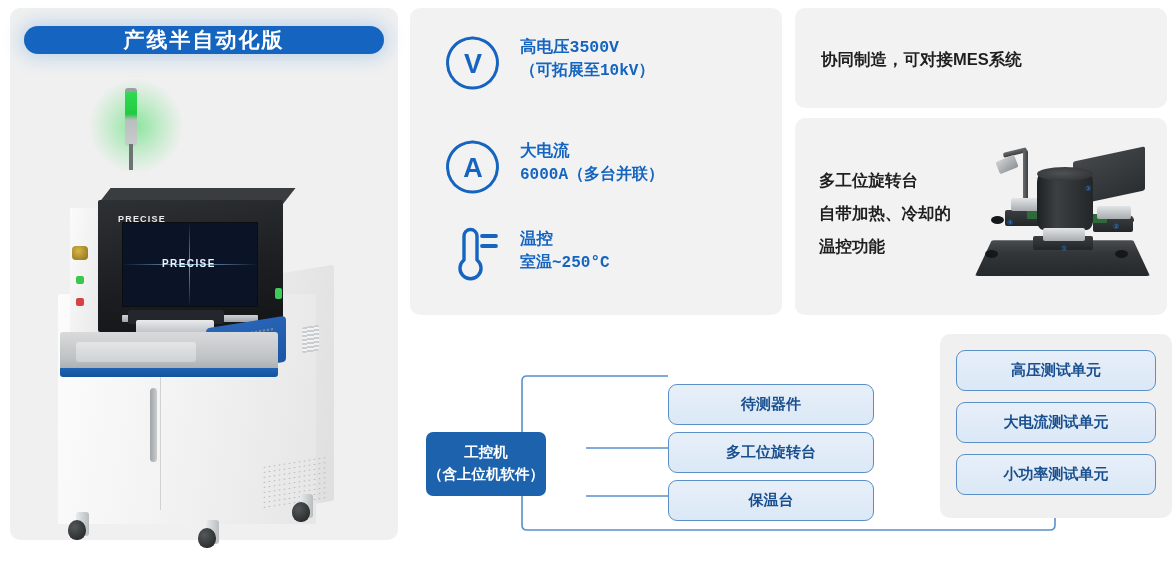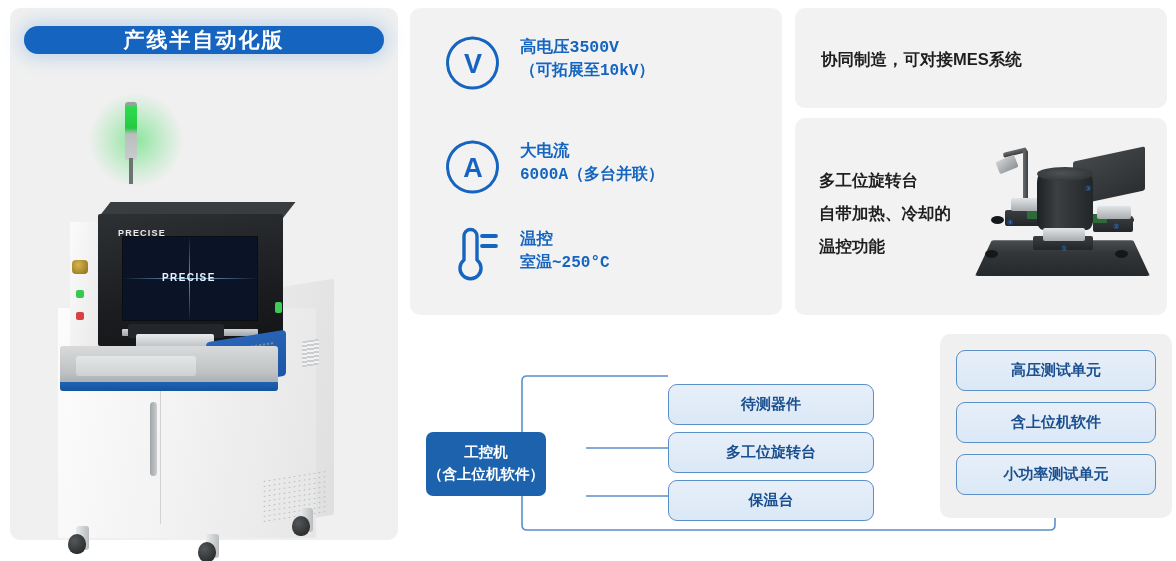--- a/index.html
+++ b/index.html
@@ -23,21 +23,21 @@
     background: #1565c0; border-radius: 22px;
     display: flex; align-items: center; justify-content: center;
     box-shadow: 0 0 18px 4px rgba(62,140,220,0.28);
   }
   .title-pill span {
     color: #ffffff; font-size: 21px; font-weight: bold;
     letter-spacing: 2px;
   }
 
   
-  .machine { position: absolute; left: 0; top: 76px; width: 308px; height: 460px; }
+  .machine { position: absolute; left: 0; top: 62px; width: 308px; height: 460px; }
   .glow {
     position: absolute; left: 78px; top: 8px; width: 96px; height: 96px;
     background: radial-gradient(circle, rgba(60,220,90,0.55) 0%, rgba(60,220,90,0.18) 45%, rgba(60,220,90,0) 70%);
   }
   .tower-lamp {
     position: absolute; left: 115px; top: 18px; width: 12px; height: 58px;
     background: linear-gradient(180deg,#9aa0a0 0%,#9aa0a0 6%,#2ddc4e 8%,#25c943 45%,#b9bebe 55%,#c8cccc 100%);
     border-radius: 3px;
   }
   .lamp-post {
@@ -482,21 +482,21 @@
     </div>
     <div class="node node-sub" style="left:258px; top:160px;">
       <span>保温台</span>
     </div>
 
     <div class="unit-group">
       <div class="node node-unit" style="position:absolute; left:16px; top:16px;">
         <span>高压测试单元</span>
       </div>
       <div class="node node-unit" style="position:absolute; left:16px; top:68px;">
-        <span>含上位机软件</span>
+        <span>大电流测试单元</span>
       </div>
       <div class="node node-unit" style="position:absolute; left:16px; top:120px;">
         <span>小功率测试单元</span>
       </div>
     </div>
   </div>
 
 </div>
 
 </body></html>

